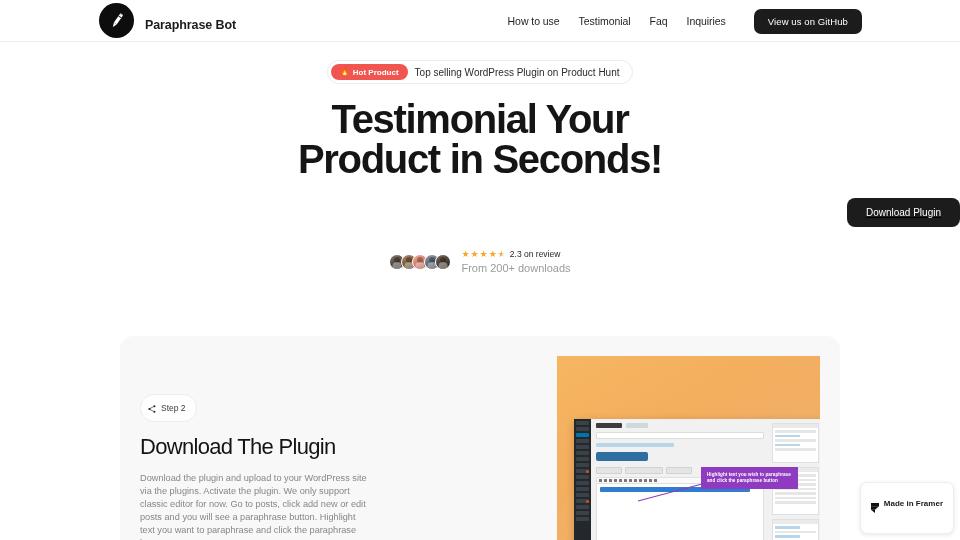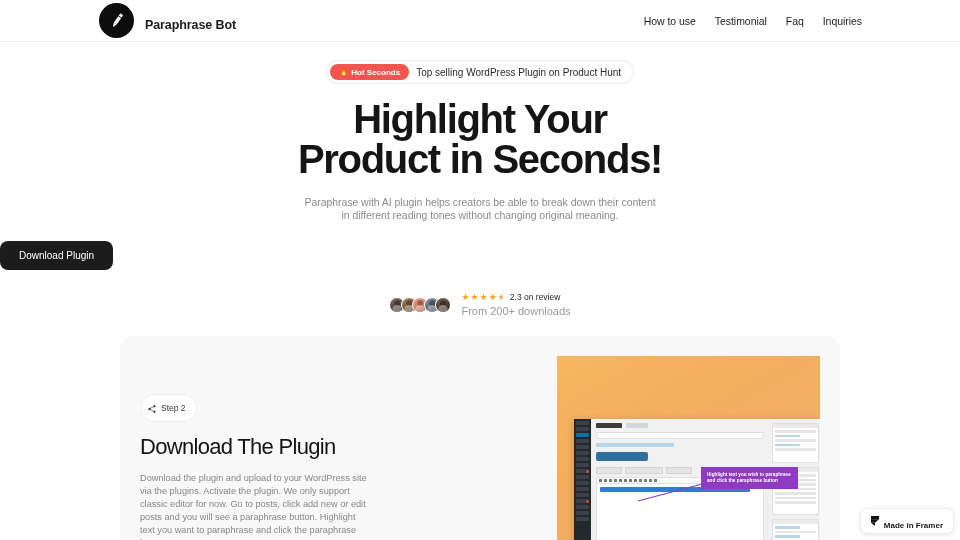--- a/index.html
+++ b/index.html
@@ -78,21 +78,21 @@
   }
   .headline span { display: block; }
 
   .subtitle {
     margin-top: 17px; text-align: center;
     font-size: 10.5px; line-height: 13px; color: #8b8b8b;
     letter-spacing: -0.05px;
   }
   .subtitle span { display: block; }
 
-  .cta-wrap { display: flex; justify-content: flex-start; margin-top: 19px; }
+  .cta-wrap { display: flex; justify-content: flex-end; margin-top: 19px; text-decoration: underline; }
   .cta-btn {
     background: #1c1c1c; color: #fff;
     font-size: 10px; font-weight: 500;
     padding: 9px 19px; border-radius: 8px;
     border: none; cursor: pointer; white-space: nowrap;
   }
 
   
   .social {
     margin-top: 22px;
@@ -236,22 +236,22 @@
   .callout-arrow {
     position: absolute; left: 62px; top: 62px;
     width: 68px; height: 22px;
   }
 
   
   .framer-badge {
     position: absolute; right: 6px; bottom: 6px;
     background: #fff; border: 1px solid #eee;
     border-radius: 7px; box-shadow: 0 1px 4px rgba(0,0,0,0.10);
-    display: flex; align-items: flex-end; gap: 5px;
-    padding: 3px 10px;
+    display: flex; align-items: flex-start; gap: 5px;
+    padding: 16px 10px;
   }
   .framer-text { font-size: 8px; font-weight: 700; color: #1a1a1a; white-space: nowrap; }
 </style>
 </head>
 <body>
 
 <div class="page">
 
   <div class="header">
     <div class="brand">
@@ -266,44 +266,41 @@
         </svg>
       </div>
       <div class="brand-name">Paraphrase Bot</div>
     </div>
 
     <div class="nav">
       <a class="nav-link" href="#">How to use</a>
       <a class="nav-link" href="#">Testimonial</a>
       <a class="nav-link" href="#">Faq</a>
       <a class="nav-link" href="#">Inquiries</a>
+      <button class="github-btn">View us on GitHub</button>
     </div>
   </div>
 
   <div class="hero">
 
     <div class="badge-wrap">
       <div class="badge">
         <div class="badge-pill">
           <span class="badge-flame">🔥</span>
-          <span>Hot Seconds</span>
+          <span>Hot Product</span>
         </div>
         <div class="badge-text">Top selling WordPress Plugin on Product Hunt</div>
       </div>
     </div>
 
     <h1 class="headline">
-      <span>Highlight Your</span>
+      <span>Testimonial Your</span>
       <span>Product in Seconds!</span>
     </h1>
 
-    <p class="subtitle">
-      <span>Paraphrase with AI plugin helps creators be able to break down their content</span>
-      <span>in different reading tones without changing original meaning.</span>
-    </p>
 
     <div class="cta-wrap">
       <button class="cta-btn">Download Plugin</button>
     </div>
 
     <div class="social">
       <div class="avatars">
         <div class="avatar av0"></div>
         <div class="avatar av1"></div>
         <div class="avatar av2"></div>

